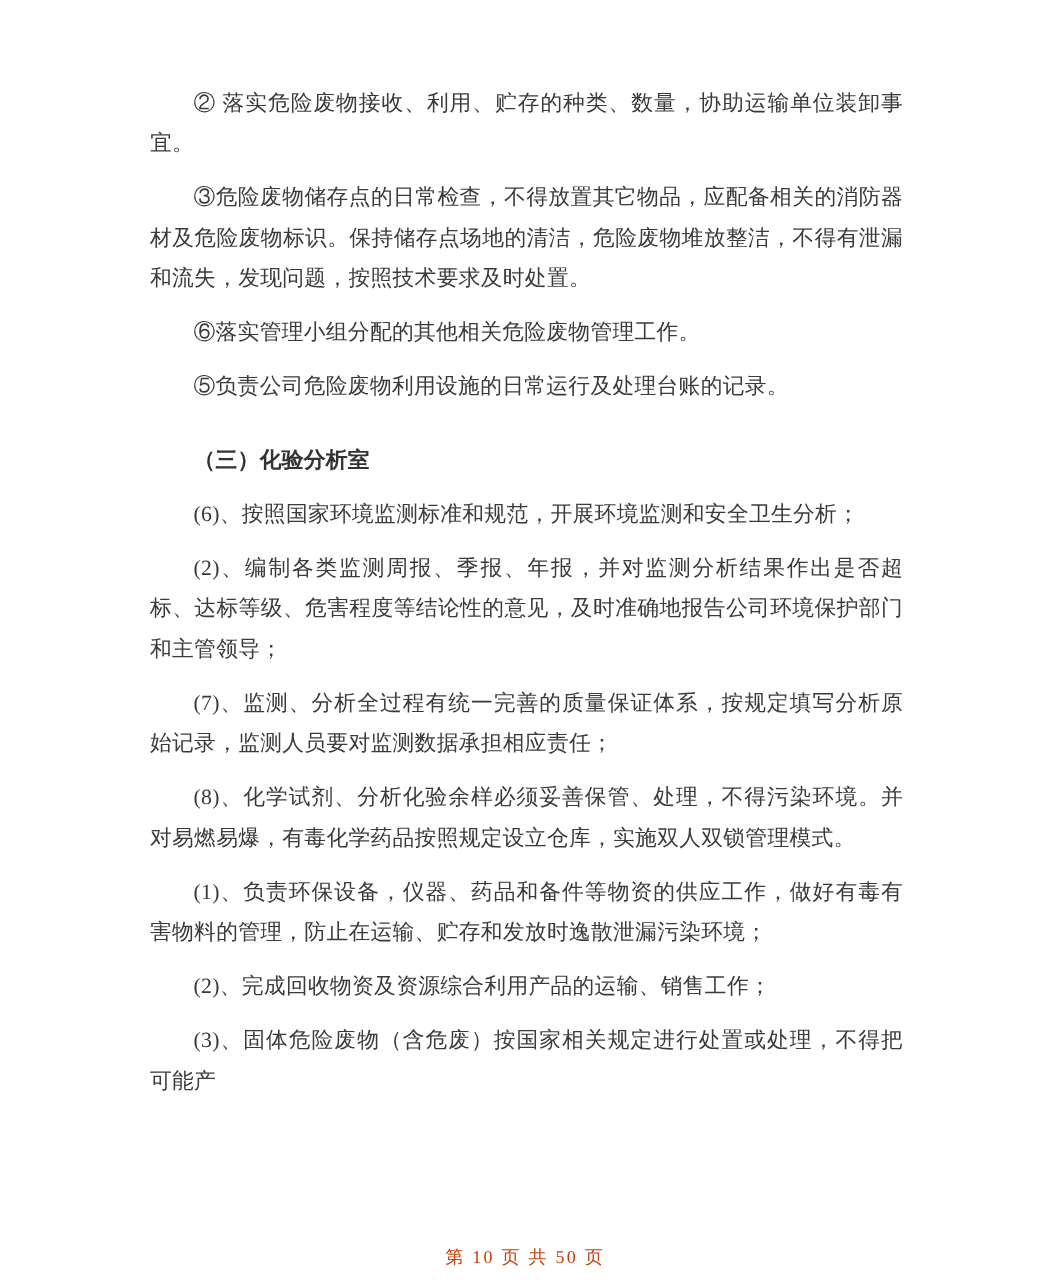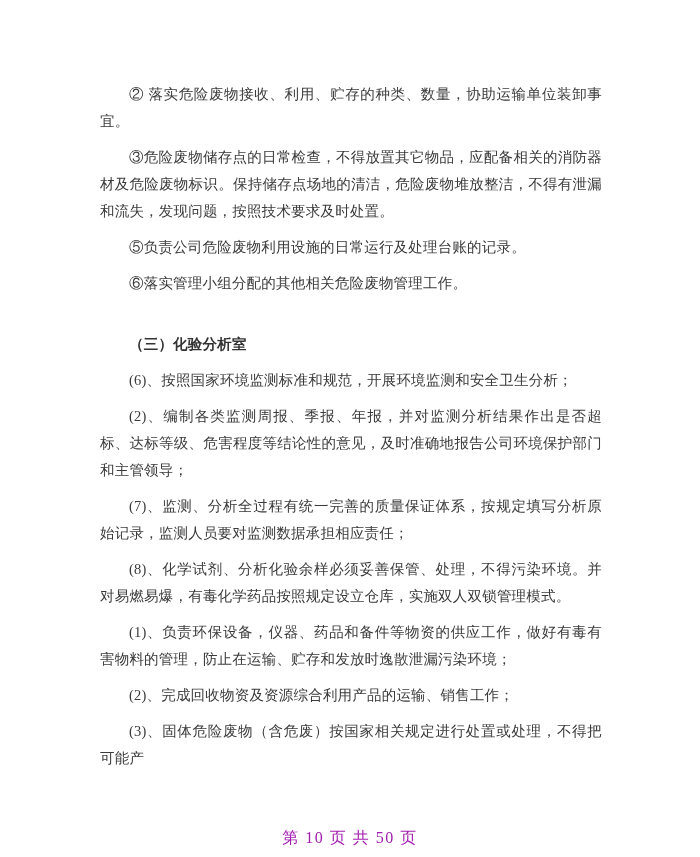--- a/index.html
+++ b/index.html
@@ -7,62 +7,62 @@
     padding: 0;
     background: #ffffff;
   }
   .page {
     position: relative;
     width: 700px;
     height: 857px;
     margin: 0 auto;
     background: #ffffff;
     box-sizing: border-box;
-    padding: 81px 98px 0 100px;
+    padding: 56px 98px 0 100px;
     font-family: "Liberation Serif", "DejaVu Serif", serif;
     font-size: 14.5px;
     color: #3a3a3a;
     overflow: hidden;
   }
   .page p {
     margin: 0 0 9px 0;
     line-height: 27px;
     text-indent: 2em;
     text-align: justify;
     letter-spacing: 0.2px;
   }
   .page p.heading {
     font-weight: bold;
     color: #333333;
     text-align: left;
   }
   .page p.gap-top {
-    margin-top: 34px;
+    margin-top: 22px;
   }
   .footer {
     position: absolute;
     left: 0;
     bottom: 10px;
     width: 100%;
     text-align: center;
-    font-size: 16px;
+    font-size: 12px;
     line-height: 18px;
-    color: #a21caf;
+    color: #c2410c;
     letter-spacing: 1.5px;
     font-family: "Liberation Serif", "DejaVu Serif", serif;
   }
 </style>
 </head>
 <body>
 
 <div class="page">
   <p class="body">② 落实危险废物接收、利用、贮存的种类、数量，协助运输单位装卸事宜。</p>
   <p class="body">③危险废物储存点的日常检查，不得放置其它物品，应配备相关的消防器材及危险废物标识。保持储存点场地的清洁，危险废物堆放整洁，不得有泄漏和流失，发现问题，按照技术要求及时处置。</p>
+  <p class="body">⑥落实管理小组分配的其他相关危险废物管理工作。</p>
   <p class="body">⑤负责公司危险废物利用设施的日常运行及处理台账的记录。</p>
-  <p class="body">⑥落实管理小组分配的其他相关危险废物管理工作。</p>
   <p class="heading gap-top">（三）化验分析室</p>
   <p class="body">(6)、按照国家环境监测标准和规范，开展环境监测和安全卫生分析；</p>
   <p class="body">(2)、编制各类监测周报、季报、年报，并对监测分析结果作出是否超标、达标等级、危害程度等结论性的意见，及时准确地报告公司环境保护部门和主管领导；</p>
   <p class="body">(7)、监测、分析全过程有统一完善的质量保证体系，按规定填写分析原始记录，监测人员要对监测数据承担相应责任；</p>
   <p class="body">(8)、化学试剂、分析化验余样必须妥善保管、处理，不得污染环境。并对易燃易爆，有毒化学药品按照规定设立仓库，实施双人双锁管理模式。</p>
   <p class="body">(1)、负责环保设备，仪器、药品和备件等物资的供应工作，做好有毒有害物料的管理，防止在运输、贮存和发放时逸散泄漏污染环境；</p>
   <p class="body">(2)、完成回收物资及资源综合利用产品的运输、销售工作；</p>
   <p class="body">(3)、固体危险废物（含危废）按国家相关规定进行处置或处理，不得把可能产</p>
 
   <div class="footer">第 10 页 共 50 页</div>

